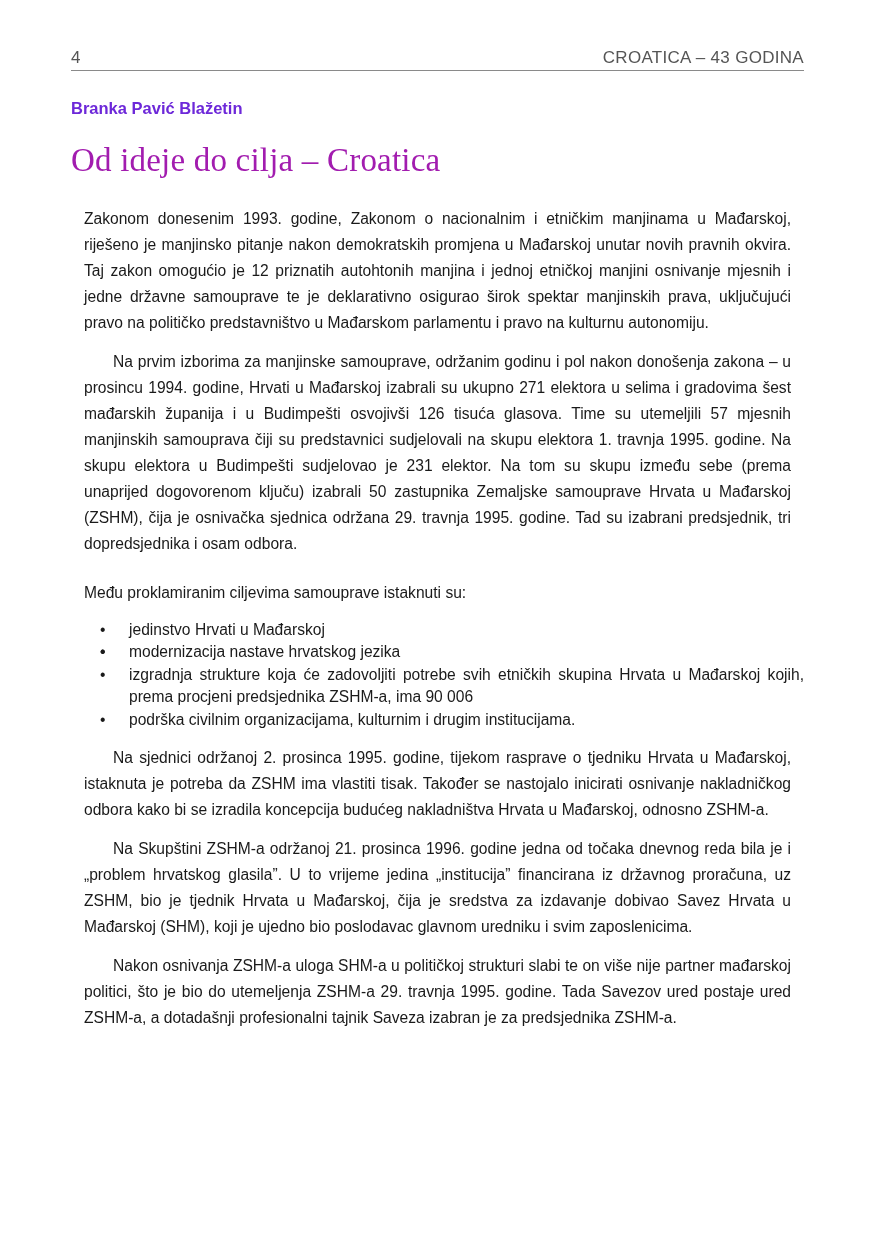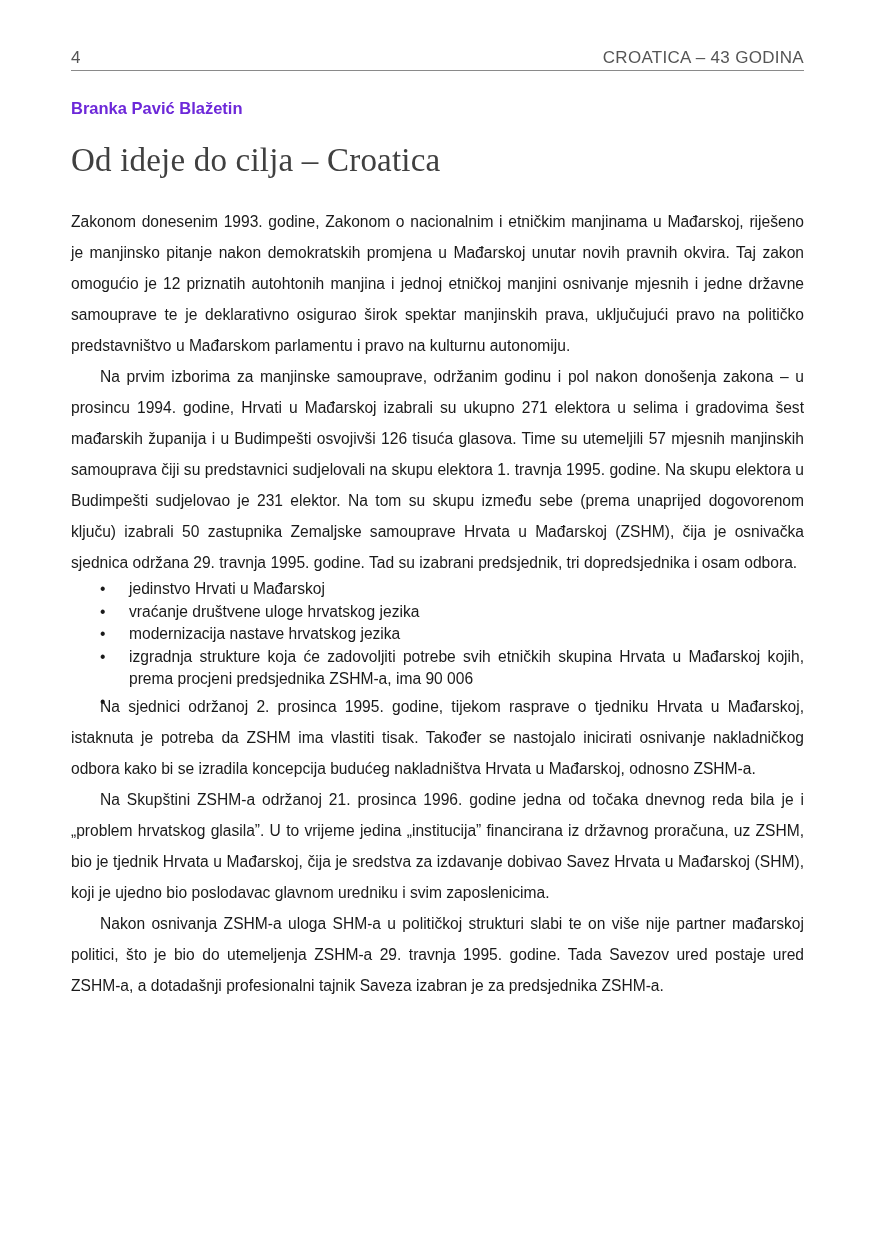--- a/index.html
+++ b/index.html
@@ -3,24 +3,24 @@
 <meta charset="utf-8">
 <style>
   html, body { margin: 0; padding: 0; background: #ffffff; }
   body { width: 875px; height: 1241px; position: relative; overflow: hidden; color: #1a1a1a; }
   .page { position: absolute; left: 71px; top: 44px; width: 733px; }
   .running-head { display: flex; justify-content: space-between; align-items: flex-end;
     font-family: "Liberation Sans", sans-serif; font-size: 17px; color: #555; letter-spacing: 0.3px;
     border-bottom: 1px solid #8a8a8a; padding-bottom: 2px; height: 24px; }
   .author { font-family: "Liberation Sans", sans-serif; font-weight: bold; font-size: 16.5px;
     margin-top: 28px; color: #6d28d9; }
-  .title { font-family: "Liberation Serif", serif; font-size: 33px; margin-top: 24px; color: #404040;
+  .title { font-family: "Liberation Serif", serif; font-size: 33px; margin-top: 24px; color: #a21caf;
     letter-spacing: 0.2px; }
-  .body-text { font-family: "Liberation Sans", sans-serif; font-size: 15.6px; line-height: 31px;
-    text-align: justify; margin: 0; }
+  .body-text { font-family: "Liberation Sans", sans-serif; font-size: 15.6px; line-height: 26px;
+    text-align: justify; margin: 13px; }
   .p-first { margin-top: 27px; }
   .indent { text-indent: 29px; }
   .gap { margin-top: 22.6px; }
   ul.goals { list-style: none; margin: 0; padding: 0; }
   ul.goals li { position: relative; padding-left: 58px; font-family: "Liberation Sans", sans-serif;
     font-size: 15.6px; line-height: 22.6px; text-align: justify; }
   ul.goals li .bullet { position: absolute; left: 29px; top: 0; }
 </style>
 </head>
 <body>
@@ -32,26 +32,27 @@
     <span>CROATICA – 43 GODINA</span>
   </div>
 
   <div class="author">Branka Pavić Blažetin</div>
 
   <div class="title">Od ideje do cilja – Croatica</div>
 
   <p class="body-text p-first">Zakonom donesenim 1993. godine, Zakonom o nacionalnim i etničkim manjinama u Mađarskoj, riješeno je manjinsko pitanje nakon demokratskih promjena u Mađarskoj unutar novih pravnih okvira. Taj zakon omogućio je 12 priznatih autohtonih manjina i jednoj etničkoj manjini osnivanje mjesnih i jedne državne samouprave te je deklarativno osigurao širok spektar manjinskih prava, uključujući pravo na političko predstavništvo u Mađarskom parlamentu i pravo na kulturnu autonomiju.</p>
   <p class="body-text indent">Na prvim izborima za manjinske samouprave, održanim godinu i pol nakon donošenja zakona – u prosincu 1994. godine, Hrvati u Mađarskoj izabrali su ukupno 271 elektora u selima i gradovima šest mađarskih županija i u Budimpešti osvojivši 126 tisuća glasova. Time su utemeljili 57 mjesnih manjinskih samouprava čiji su predstavnici sudjelovali na skupu elektora 1. travnja 1995. godine. Na skupu elektora u Budimpešti sudjelovao je 231 elektor. Na tom su skupu između sebe (prema unaprijed dogovorenom ključu) izabrali 50 zastupnika Zemaljske samouprave Hrvata u Mađarskoj (ZSHM), čija je osnivačka sjednica održana 29. travnja 1995. godine. Tad su izabrani predsjednik, tri dopredsjednika i osam odbora.</p>
 
+  <p class="body-text gap">Među proklamiranim ciljevima samouprave istaknuti su:</p>
 
   <ul class="goals">
     <li><span class="bullet">•</span><span>jedinstvo Hrvati u Mađarskoj</span></li>
-    <li><span class="bullet">•</span><span>vraćanje društvene uloge hrvatskog jezika</span></li>
+    <li><span class="bullet">•</span></li>
     <li><span class="bullet">•</span><span>modernizacija nastave hrvatskog jezika</span></li>
     <li><span class="bullet">•</span><span>izgradnja strukture koja će zadovoljiti potrebe svih etničkih skupina Hrvata u Mađarskoj kojih, prema procjeni predsjednika ZSHM-a, ima 90 006</span></li>
-    <li><span class="bullet">•</span></li>
+    <li><span class="bullet">•</span><span>podrška civilnim organizacijama, kulturnim i drugim institucijama.</span></li>
   </ul>
 
   <p class="body-text indent">Na sjednici održanoj 2. prosinca 1995. godine, tijekom rasprave o tjedniku Hrvata u Mađarskoj, istaknuta je potreba da ZSHM ima vlastiti tisak. Također se nastojalo inicirati osnivanje nakladničkog odbora kako bi se izradila koncepcija budućeg nakladništva Hrvata u Mađarskoj, odnosno ZSHM-a.</p>
   <p class="body-text indent">Na Skupštini ZSHM-a održanoj 21. prosinca 1996. godine jedna od točaka dnevnog reda bila je i „problem hrvatskog glasila”. U to vrijeme jedina „institucija” financirana iz državnog proračuna, uz ZSHM, bio je tjednik Hrvata u Mađarskoj, čija je sredstva za izdavanje dobivao Savez Hrvata u Mađarskoj (SHM), koji je ujedno bio poslodavac glavnom uredniku i svim zaposlenicima.</p>
   <p class="body-text indent">Nakon osnivanja ZSHM-a uloga SHM-a u političkoj strukturi slabi te on više nije partner mađarskoj politici, što je bio do utemeljenja ZSHM-a 29. travnja 1995. godine. Tada Savezov ured postaje ured ZSHM-a, a dotadašnji profesionalni tajnik Saveza izabran je za predsjednika ZSHM-a.</p>
 
 </div>
 
 </body></html>

